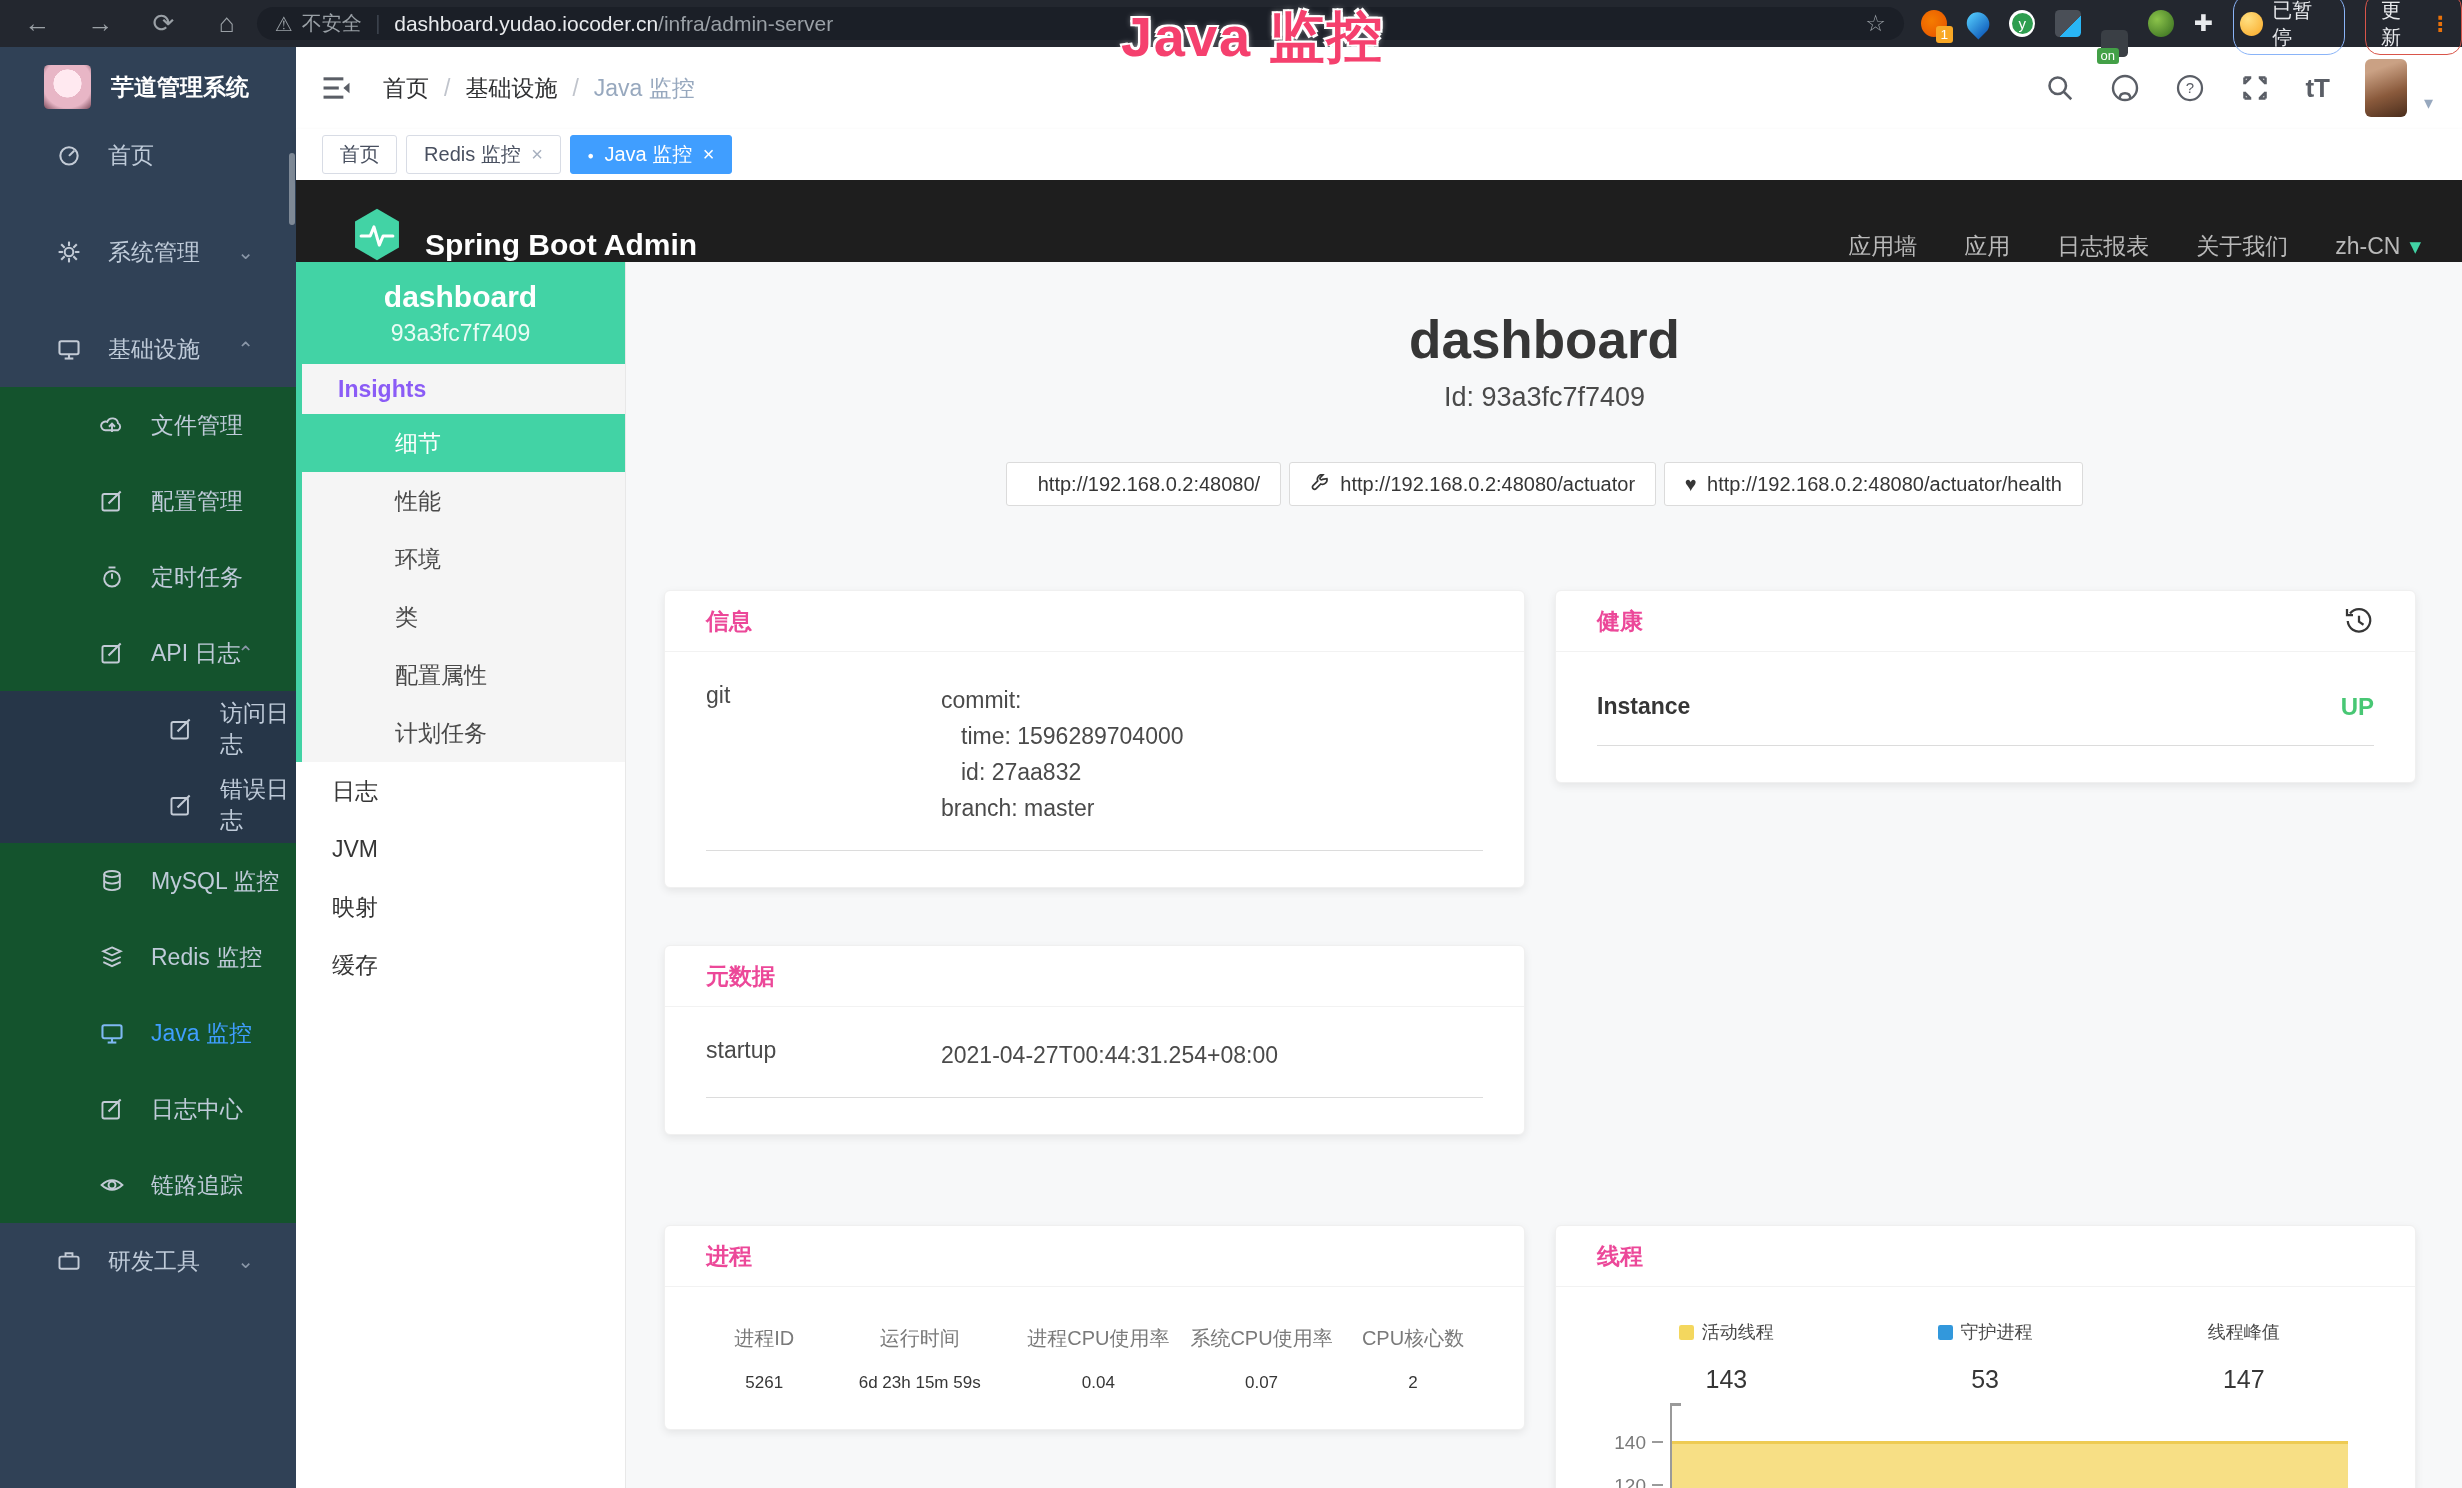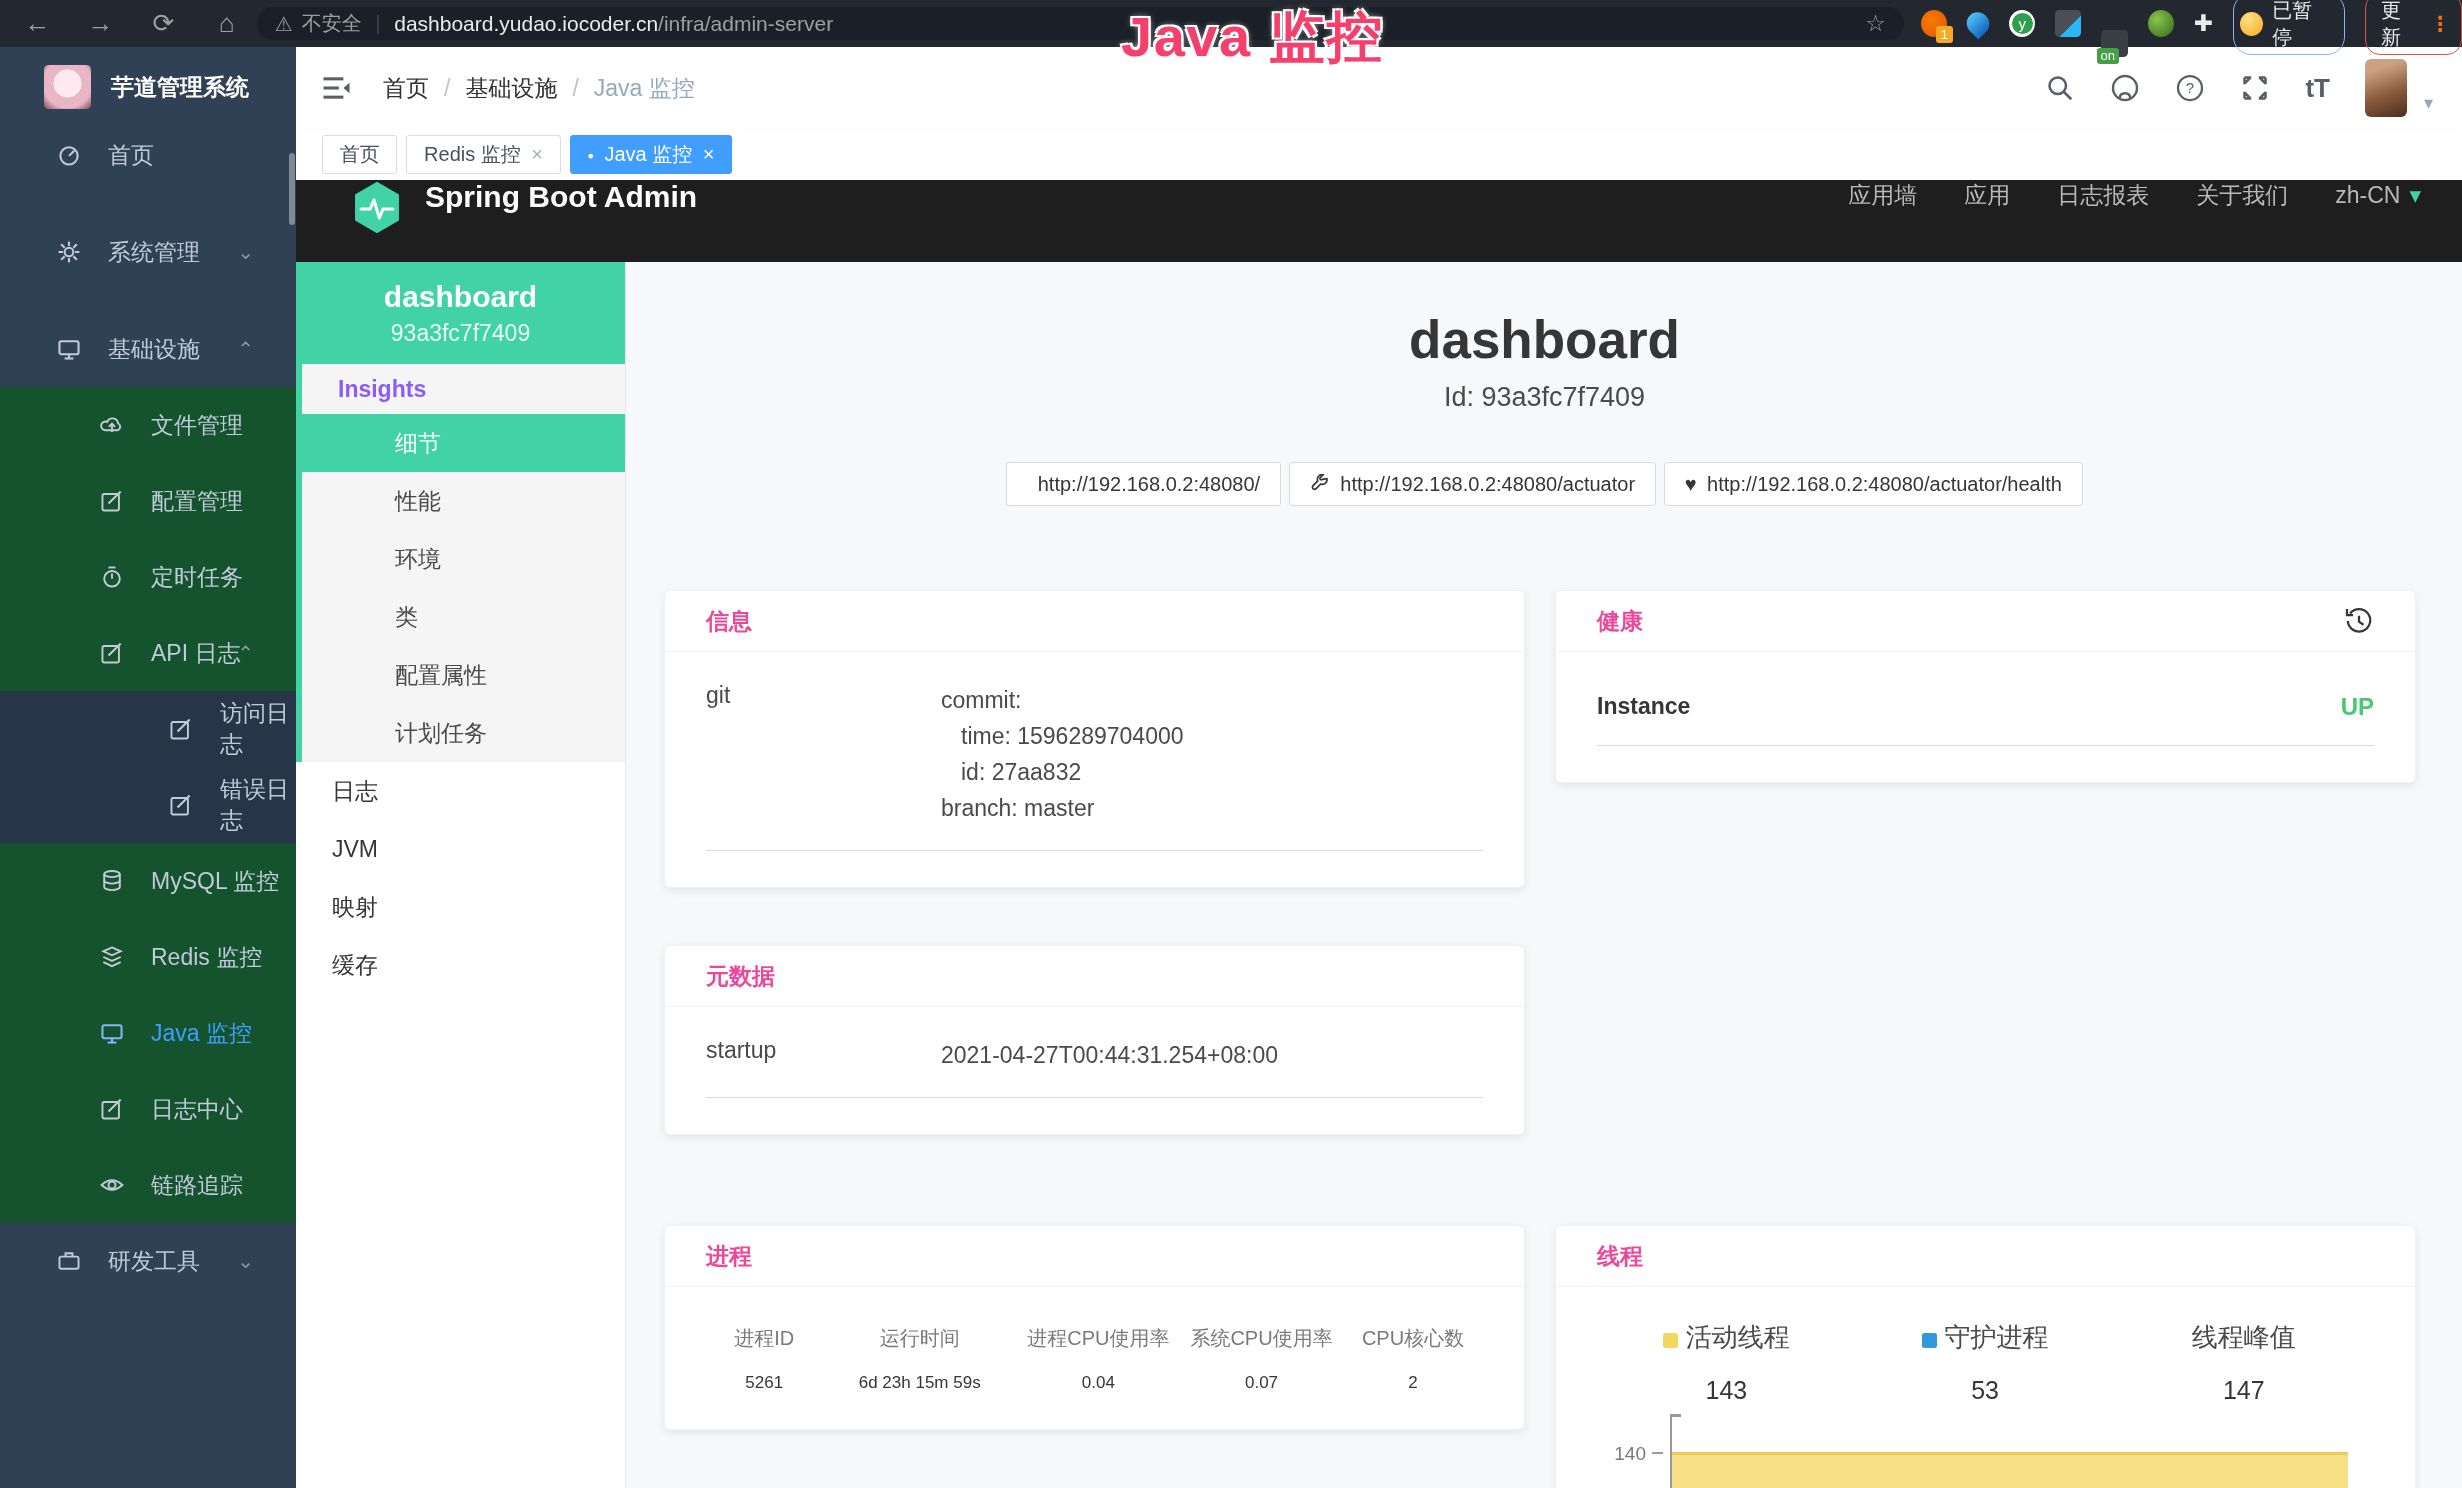--- a/index.html
+++ b/index.html
@@ -88,21 +88,21 @@
     box-shadow:0 1.5px 4.6px rgba(0,0,0,.08); }
   .tag-tab { height:39px; border:0.8px solid #d8dce5; border-radius:3px; background:#fff; color:#495060;
     font-size:20px; display:flex; align-items:center; gap:10.6px; padding:0 16.7px; cursor:pointer; }
   .tag-tab .close { font-size:20px; color:#a7b0bf; }
   .tag-tab.active { background:#409eff; border-color:#409eff; color:#fff; }
   .tag-tab.active .dot { color:#fff; font-size:10.6px; }
   .tag-tab.active .close { color:#fff; }
 
   
   .sba-header { position:absolute; left:0; top:133px; width:100%; height:82px; background:#1e1e1e;
-    display:flex; align-items:flex-start; }
+    display:flex; align-items:flex-end; }
   .sba-logo { margin-left:56px; }
   .sba-brand { color:#fff; font-size:30px; font-weight:bold; margin-left:23px; }
   .sba-nav { margin-left:auto; display:flex; align-items:center; gap:47px; padding-right:42px; }
   .sba-nav .nitem { color:#b9b9b9; font-size:23px; cursor:pointer; }
   .locale { display:flex; align-items:center; gap:9px; color:#b9b9b9; font-size:23px; cursor:pointer; }
   .locale .g-caret { color:#42d3a5; font-size:23px; font-weight:bold; }
 
   
   .sba-body { position:absolute; left:0; top:215px; width:100%; height:1227px; display:flex; }
   .sba-side { width:330px; background:#fff; border-right:0.8px solid #e8e8e8; flex:none; }
@@ -153,21 +153,21 @@
   .stats-row { display:flex; padding-top:7.6px; }
   .stat-col { text-align:center; }
   .stat-label { font-size:20px; color:#7a7a7a; }
   .stat-value { font-size:17px; color:#363636; margin-top:21px; }
   .w1{width:15%}.w2{width:25%}.w3{width:21%}.w4{width:21%}.w5{width:18%}
 
   .tstats { display:flex; padding-top:3px; }
   .tcol { width:33.3%; text-align:center; }
   .sq { display:inline-block; width:15px; height:15px; border-radius:2.3px; margin-right:7.6px; vertical-align:-1.5px; }
   .sq-y { background:#f4d75e; } .sq-b { background:#3298dc; }
-  .tlabel { font-size:26px; color:#4a4a4a; }
+  .tlabel { font-size:18px; color:#4a4a4a; }
   .tvalue { font-size:25px; color:#363636; margin-top:21px; }
 
   .chart { position:relative; margin-top:20px; height:182px; }
   .ytick { position:absolute; left:0; width:49px; text-align:right; font-size:19px; color:#7a7a7a; }
   .ytick i { font-style:normal; }
   .tickmark { position:absolute; left:55px; width:10.6px; height:2.3px; background:#9a9a9a; }
   .axis { position:absolute; left:73px; top:-10.6px; bottom:-30px; width:2.3px; background:#9a9a9a; }
   .axis-cap { position:absolute; left:73px; top:-10.6px; width:10.6px; height:2.3px; background:#9a9a9a; }
   .fill { position:absolute; left:75px; right:26px; top:27px; height:228px;
     background:#f7df85; border-top:3px solid #eecb53; }

